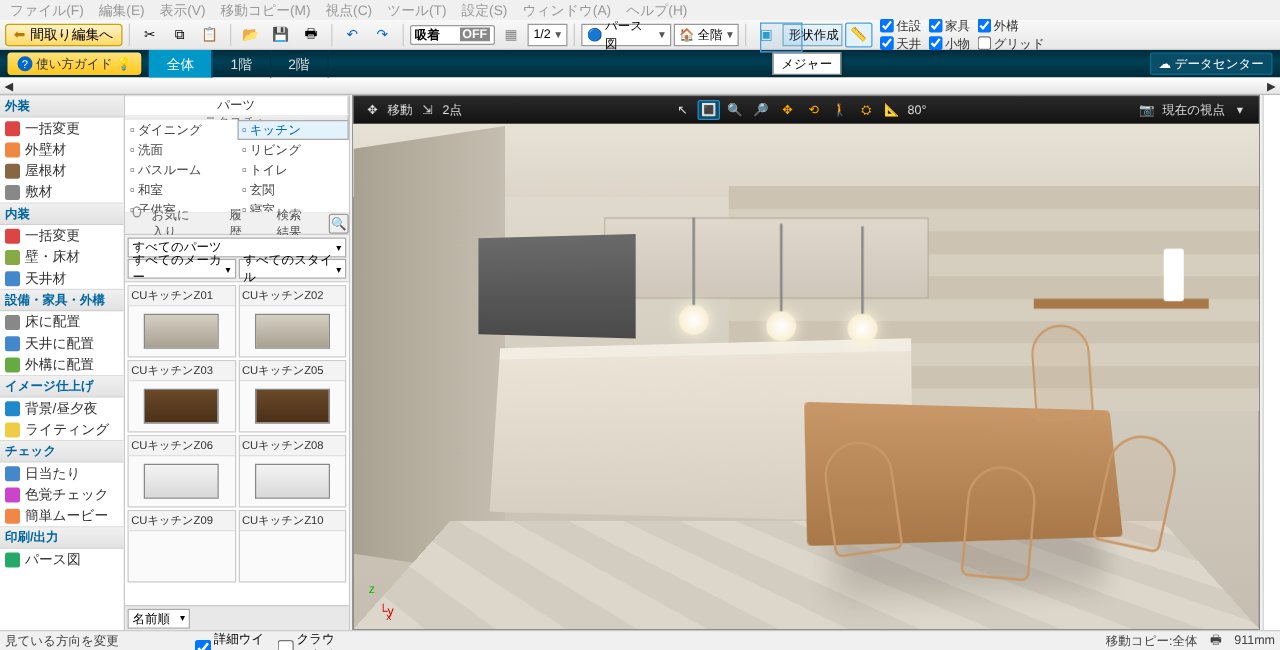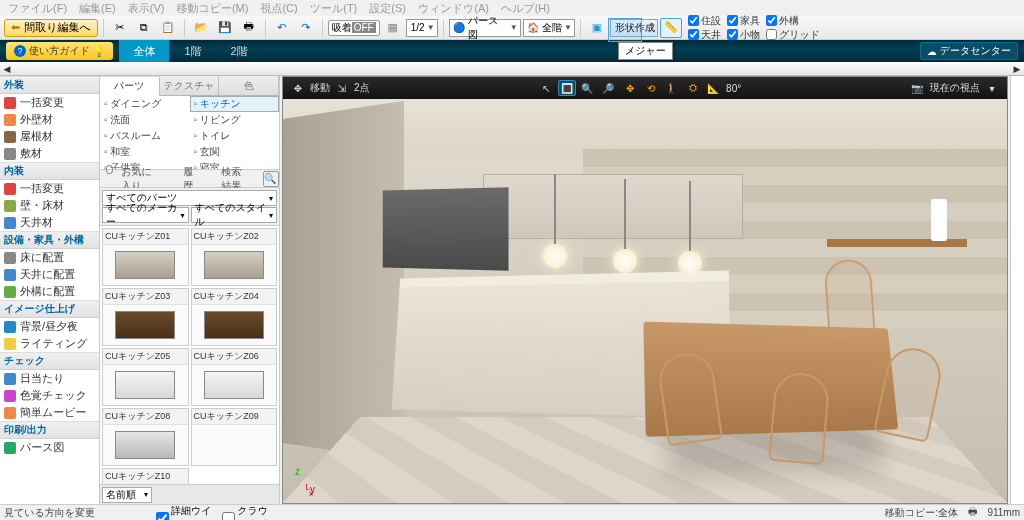--- a/index.html
+++ b/index.html
@@ -6,21 +6,21 @@
 body { width: 1024px; height: 520px; background: #f0f0f0; overflow: hidden; font-size: 11px; }
 
 .menubar { height: 16px; background: #f0f0f0; display: flex; gap: 12px; padding: 0 8px; color: #999; align-items: center; font-size: 11px; }
 .menubar span { cursor: default; }
 
 .toolbar1 { height: 24px; background: linear-gradient(#f8f8f8,#e8e8e8); border-bottom: 1px solid #ccc; display: flex; align-items: center; padding: 0 4px; gap: 2px; }
 .back-btn { display: flex; align-items: center; background: linear-gradient(#fff2cc,#ffd966); border: 1px solid #c9a200; border-radius: 3px; padding: 1px 6px; height: 18px; gap: 4px; }
 .back-arrow { color: #b57e00; font-size: 11px; }
 .icon-btn { width: 22px; height: 20px; display: inline-flex; align-items: center; justify-content: center; border: 1px solid transparent; border-radius: 2px; }
 .sep { width: 1px; height: 18px; background: #ccc; margin: 0 3px; }
-.badge { display: inline-flex; align-items: center; border: 1px solid #999; border-radius: 2px; padding: 0 3px; height: 16px; background: #fff; font-size: 10px; gap: 0; }
+.badge { display: inline-flex; align-items: center; border: 1px solid #999; border-radius: 2px; padding: 0 3px; height: 16px; background: #fff; font-size: 10px; gap: 16px; font-weight: bold; }
 .badge.off .lbl { background: #888; color: #fff; padding: 0 2px; }
 .dd { display: inline-flex; align-items: center; border: 1px solid #999; background: #fff; height: 18px; padding: 0 2px 0 4px; gap: 2px; font-size: 10px; }
 .dd .tri { font-size: 8px; color: #555; }
 .checks { display: grid; grid-template-columns: auto auto auto; gap: 0 6px; margin-left: 4px; font-size: 10px; color: #333; }
 .checks label { display: flex; align-items: center; gap: 2px; }
 .checks input { width: 11px; height: 11px; }
 
 .toolbar2 { height: 22px; background: linear-gradient(#002a3a,#014055 40%,#002a3a); display: flex; align-items: center; color: #fff; }
 .help-btn { background: linear-gradient(#ffe27a,#ffc61a); color: #333; border-radius: 3px; padding: 2px 8px; margin: 0 6px; display: flex; align-items: center; gap: 3px; font-size: 10px; }
 .floor-tabs { display: flex; height: 22px; }
@@ -32,21 +32,21 @@
 .ruler-left { width: 14px; text-align: center; font-size: 9px; color: #333; }
 .ruler-right { margin-left: auto; width: 14px; text-align: center; font-size: 9px; color: #333; }
 
 .main { display: flex; height: 428px; }
 .left-col { width: 100px; background: #fff; border-right: 1px solid #c8c8c8; overflow: hidden; }
 .cat-head { background: linear-gradient(#f0f0f0,#e2e2e2); color: #0066a0; font-weight: bold; padding: 1px 4px; border-top: 1px solid #ddd; border-bottom: 1px solid #d0d0d0; font-size: 10px; }
 .cat-item { display: flex; align-items: center; gap: 4px; padding: 1px 4px; color: #333; }
 .ci { width: 12px; height: 12px; border-radius: 2px; flex-shrink: 0; }
 
 .mid-col { width: 180px; background: #f5f5f5; border-right: 1px solid #c8c8c8; display: flex; flex-direction: column; }
-.mid-tabs { display: flex; height: 20px; background: #e0e0e0; border-bottom: 1px solid #b8b8b8; }
+.mid-tabs { display: flex; height: 20px; background: #e0e0e0; border-bottom: 1px solid #b8b8b8; flex-direction: column; }
 .mid-tab { flex: 1; display: flex; align-items: center; justify-content: center; font-size: 10px; border-right: 1px solid #c0c0c0; background: linear-gradient(#efefef,#dedede); color: #777; }
 .mid-tab.active { background: #fff; color: #333; border-bottom: 1px solid #fff; position: relative; top: 1px; }
 .cat-tree { display: flex; height: 74px; border-bottom: 1px solid #ccc; background: #fff; font-size: 10px; overflow-y: auto; }
 .tree-col { flex: 1; }
 .tree-item { padding: 1px 4px; color: #444; white-space: nowrap; }
 .tree-item.sel { color: #06c; background: #e4f2fb; }
 .subtabs { display: flex; height: 18px; align-items: center; font-size: 10px; background: #f0f0f0; border-bottom: 1px solid #ccc; }
 .subtabs span { padding: 0 6px; color: #555; display: flex; align-items: flex-start; gap: 2px; }
 .subtabs .radio { width: 9px; height: 9px; border: 1px solid #888; border-radius: 50%; display: inline-block; }
 .subtabs .search { margin-left: auto; width: 16px; height: 16px; border: 1px solid #999; display: flex; align-items: center; justify-content: center; border-radius: 2px; }
@@ -358,26 +358,20 @@
             <div class="kv"></div>
           </div>
         </div>
         <div class="thumb">
           <div class="tl">CUキッチンZ03</div>
           <div class="tv">
             <div class="kv"></div>
           </div>
         </div>
         <div class="thumb">
-          <div class="tl">CUキッチンZ04</div>
-          <div class="tv">
-            <div class="kv"></div>
-          </div>
-        </div>
-        <div class="thumb">
           <div class="tl">CUキッチンZ05</div>
           <div class="tv">
             <div class="kv"></div>
           </div>
         </div>
         <div class="thumb">
           <div class="tl">CUキッチンZ06</div>
           <div class="tv">
             <div class="kv"></div>
           </div>

